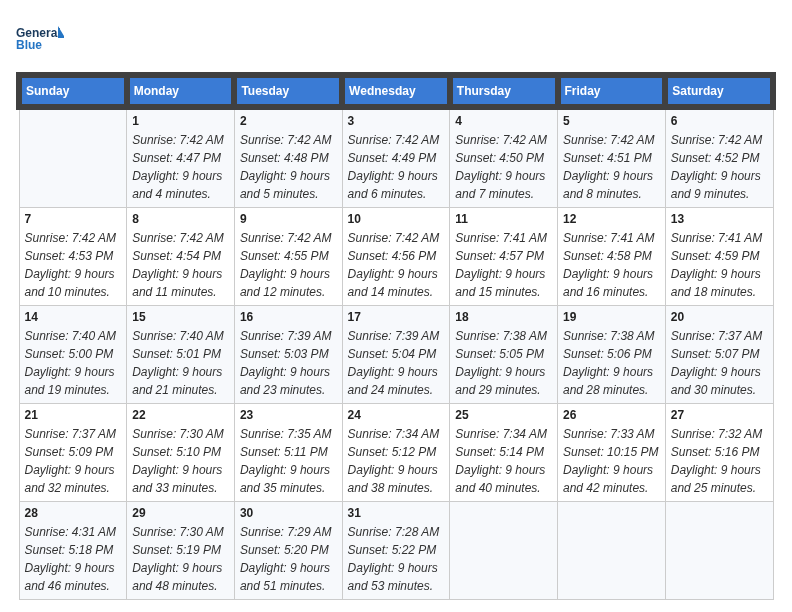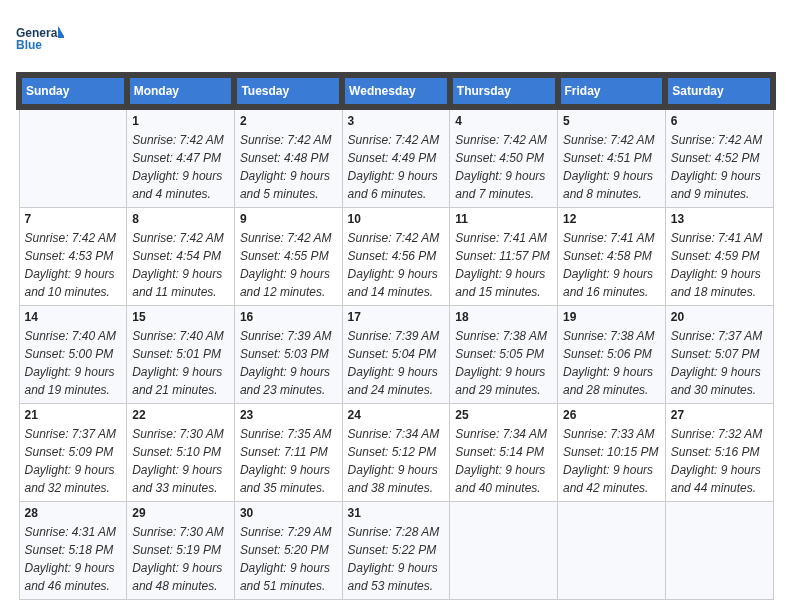--- a/index.html
+++ b/index.html
@@ -187,21 +187,21 @@
           <div class="day-info">
             <div>Sunrise: 7:42 AM</div>
             <div>Sunset: 4:56 PM</div>
             <div>Daylight: 9 hours and 14 minutes.</div>
           </div>
         </td>
         <td>
           <span class="day-number">11</span>
           <div class="day-info">
             <div>Sunrise: 7:41 AM</div>
-            <div>Sunset: 11:57 PM</div>
+            <div>Sunset: 4:57 PM</div>
             <div>Daylight: 9 hours and 15 minutes.</div>
           </div>
         </td>
         <td>
           <span class="day-number">12</span>
           <div class="day-info">
             <div>Sunrise: 7:41 AM</div>
             <div>Sunset: 4:58 PM</div>
             <div>Daylight: 9 hours and 16 minutes.</div>
           </div>
@@ -287,21 +287,21 @@
           <div class="day-info">
             <div>Sunrise: 7:30 AM</div>
             <div>Sunset: 5:10 PM</div>
             <div>Daylight: 9 hours and 33 minutes.</div>
           </div>
         </td>
         <td>
           <span class="day-number">23</span>
           <div class="day-info">
             <div>Sunrise: 7:35 AM</div>
-            <div>Sunset: 7:11 PM</div>
+            <div>Sunset: 5:11 PM</div>
             <div>Daylight: 9 hours and 35 minutes.</div>
           </div>
         </td>
         <td>
           <span class="day-number">24</span>
           <div class="day-info">
             <div>Sunrise: 7:34 AM</div>
             <div>Sunset: 5:12 PM</div>
             <div>Daylight: 9 hours and 38 minutes.</div>
           </div>
@@ -320,21 +320,21 @@
             <div>Sunrise: 7:33 AM</div>
             <div>Sunset: 10:15 PM</div>
             <div>Daylight: 9 hours and 42 minutes.</div>
           </div>
         </td>
         <td>
           <span class="day-number">27</span>
           <div class="day-info">
             <div>Sunrise: 7:32 AM</div>
             <div>Sunset: 5:16 PM</div>
-            <div>Daylight: 9 hours and 44 minutes.</div>
+            <div>Daylight: 9 hours and 25 minutes.</div>
           </div>
         </td>
       </tr>
       <tr>
         <td>
           <span class="day-number">28</span>
           <div class="day-info">
             <div>Sunrise: 4:31 AM</div>
             <div>Sunset: 5:18 PM</div>
             <div>Daylight: 9 hours and 46 minutes.</div>

